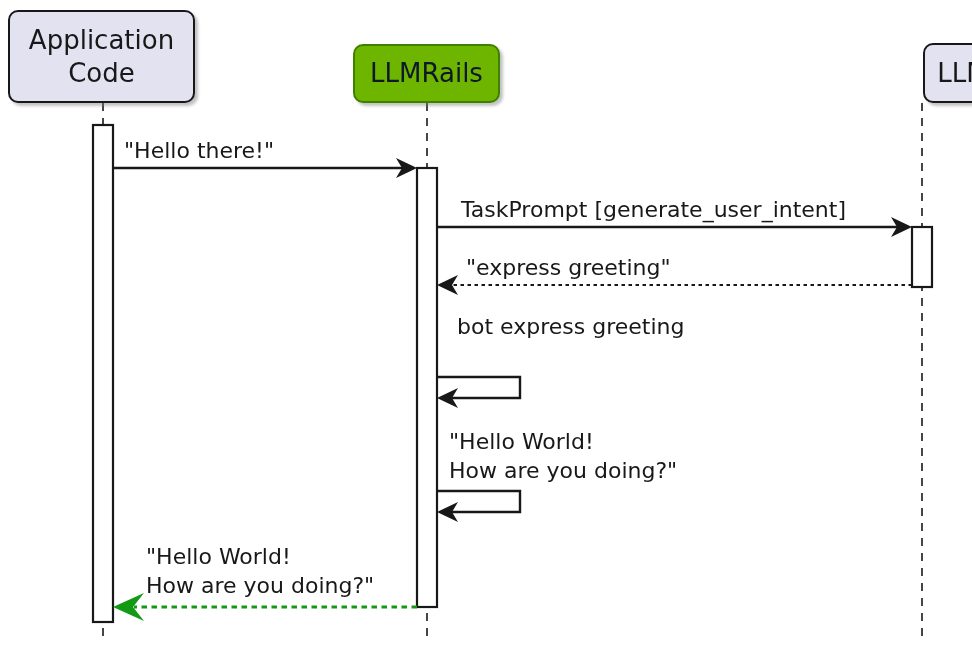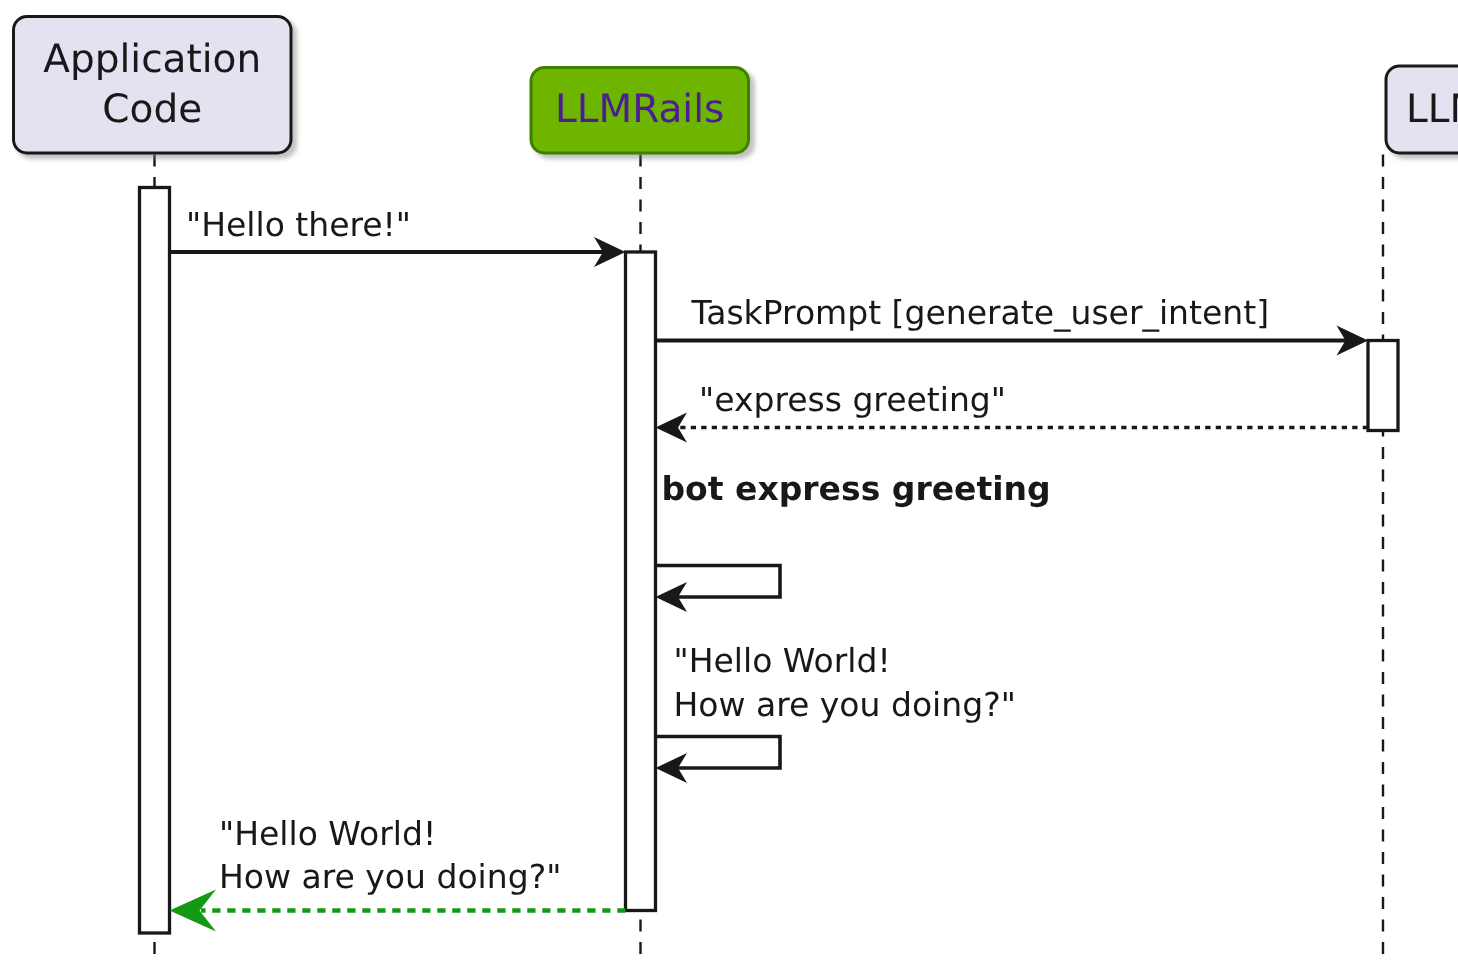--- a/index.html
+++ b/index.html
@@ -31,21 +31,21 @@
     border-radius: 10px;
     color: #181818;
     font-size: 26px;
     line-height: 33px;
     box-shadow: 3px 3px 3px rgba(120,120,120,0.45);
     box-sizing: border-box;
   }
   .participant.rails {
     background: #6EB500;
     border-color: #3E8000;
-    color: #4c1d95;
+    color: #0f172a;
   }
   .msg-label {
     position: absolute;
     font-size: 22px;
     line-height: 29px;
     color: #181818;
     white-space: nowrap;
   }
   .msg-label span { display: block; }
 </style>
@@ -97,21 +97,21 @@
   <div class="participant" style="left:882px; top:43px; width:80px; height:60px;margin-left:41px;">
     <div>LLM</div>
   </div>
 
   <div class="msg-label" style="left:124px; top:136px;">"Hello there!"</div>
 
   <div class="msg-label" style="left:449px; top:195px;margin-left:12px;">TaskPrompt [generate_user_intent]</div>
 
   <div class="msg-label" style="left:466px; top:253px;">"express greeting"</div>
 
-  <div class="msg-label" style="left:441px; top:312px;font-weight:bold;">
+  <div class="msg-label" style="left:457px; top:312px;">
     <span>bot express greeting</span>
   </div>
 
   <div class="msg-label" style="left:449px; top:427px;">
     <span>"Hello World!</span>
     <span>How are you doing?"</span>
   </div>
 
   <div class="msg-label" style="left:146px; top:542px;">
     <span>"Hello World!</span>

